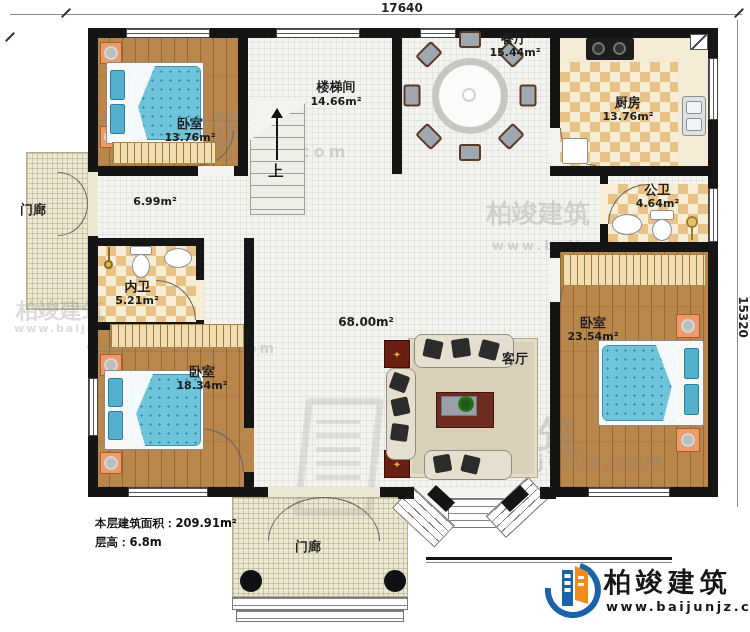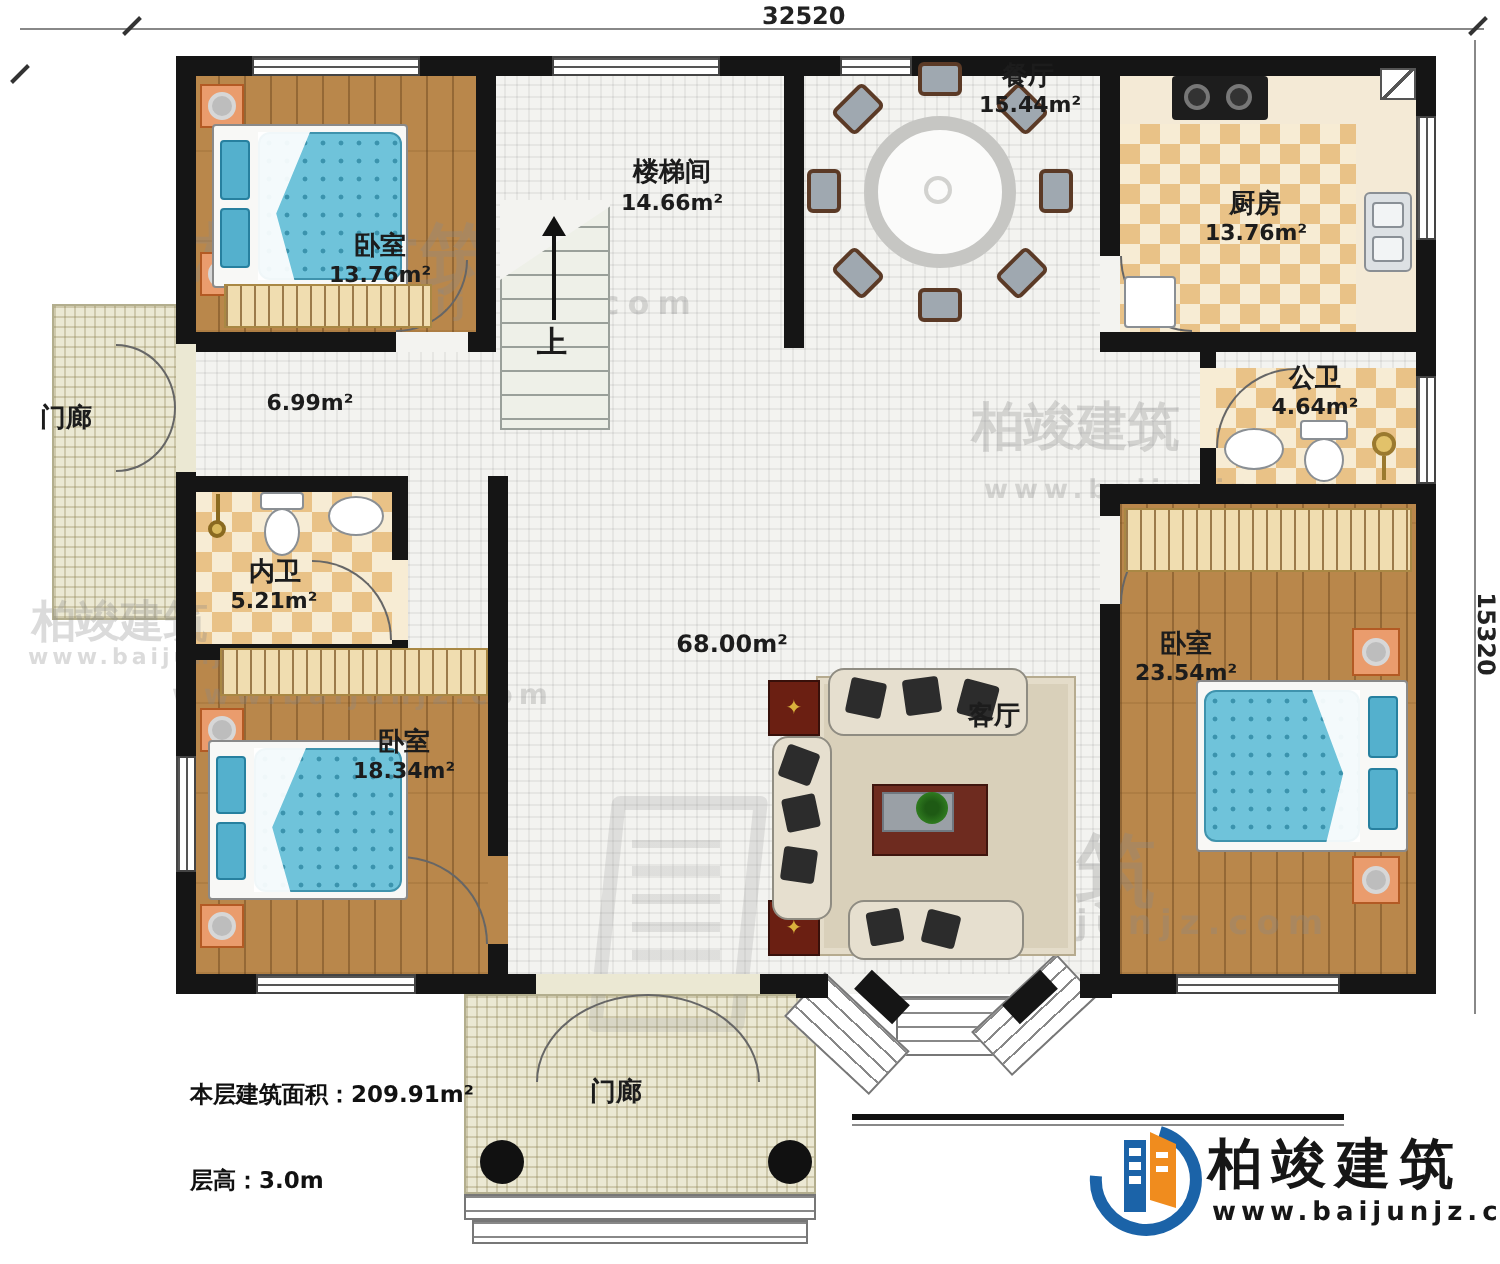--- a/index.html
+++ b/index.html
@@ -49,38 +49,38 @@
   .cushion{background:#2c2c2c;border-radius:2px;}
   .rug{background:#d9d0ba;border:1px solid #b6ab8f;box-shadow:inset 0 0 0 3px #e4dcc9;}
   .steps-h{background:#fff;border:1px solid #777;
       background-image:repeating-linear-gradient(to bottom,#888 0 1px,transparent 1px 7px);}
   .fixture{background:#fff;border:1.5px solid #8a8f94;}
   .column{background:#111;border-radius:50%;}
   
   .lbl{color:#1c1c1c;font-weight:bold;font-size:13px;text-align:center;line-height:1.1;}
   .area{color:#1c1c1c;font-weight:bold;font-size:11px;text-align:center;line-height:1.1;}
   .dim{color:#222;font-weight:bold;font-size:12px;}
-  .info-line{display:block;color:#111;font-weight:bold;font-size:11.5px;line-height:19px;white-space:nowrap;margin-top:24px;}
+  .info-line{display:block;color:#111;font-weight:bold;font-size:11.5px;line-height:19px;white-space:nowrap;}
   .title{color:#111;font-size:29px;font-family:"DejaVu Serif","Liberation Serif",serif;letter-spacing:2px;white-space:nowrap;}
   .brand-name{color:#161616;font-size:27px;font-weight:900;letter-spacing:5px;white-space:nowrap;}
   .brand-url{color:#161616;font-size:13px;font-weight:bold;letter-spacing:2.5px;white-space:nowrap;}
   .wm{color:#8a8a8a;opacity:.30;font-weight:900;white-space:nowrap;}
   .dimline{background:#888;}
   .tick{background:#333;width:12px;height:2px;transform:rotate(-45deg);}
 </style>
 </head>
 <body>
 
 <div id="stage">
 
   <div class="abs dimline" style="left:10px;top:14px;width:732px;height:1px"></div>
   <div class="abs tick" style="left:60px;top:12px"></div>
   <div class="abs tick" style="left:733px;top:12px"></div>
   <div class="abs tick" style="left:4px;top:36px"></div>
-  <div class="abs dim" style="left:381px;top:1px">32520</div>
+  <div class="abs dim" style="left:381px;top:1px">17640</div>
   <div class="abs dimline" style="left:737px;top:20px;width:1px;height:487px"></div>
   <div class="abs dim" style="left:722px;top:310px;transform:rotate(90deg);transform-origin:center">15320</div>
 
   <div class="abs tile" style="left:96px;top:36px;width:614px;height:451px"></div>
 
   <div class="abs wood" style="left:96px;top:36px;width:142px;height:130px"></div>
   <div class="abs marble" style="left:556px;top:36px;width:152px;height:130px;background:#f4ead6"></div>
   <div class="abs checker" style="left:560px;top:62px;width:118px;height:104px"></div>
   <div class="abs checker" style="left:608px;top:184px;width:100px;height:58px"></div>
   <div class="abs checker" style="left:96px;top:246px;width:100px;height:76px"></div>
@@ -254,30 +254,30 @@
   <div class="abs area" style="left:480px;top:47px;width:70px">15.44m²</div>
   <div class="abs lbl" style="left:600px;top:96px;width:55px">厨房</div>
   <div class="abs area" style="left:593px;top:111px;width:70px">13.76m²</div>
   <div class="abs lbl" style="left:630px;top:183px;width:55px">公卫</div>
   <div class="abs area" style="left:625px;top:198px;width:65px">4.64m²</div>
   <div class="abs lbl" style="left:10px;top:203px;width:46px">门廊</div>
   <div class="abs area" style="left:120px;top:196px;width:70px">6.99m²</div>
   <div class="abs lbl" style="left:110px;top:280px;width:55px">内卫</div>
   <div class="abs area" style="left:103px;top:295px;width:68px">5.21m²</div>
   <div class="abs area" style="left:330px;top:316px;width:72px;font-size:12px">68.00m²</div>
-  <div class="abs lbl" style="left:468px;top:352px;width:58px">客厅</div>
+  <div class="abs lbl" style="left:486px;top:352px;width:58px">客厅</div>
   <div class="abs lbl" style="left:172px;top:365px;width:60px">卧室</div>
   <div class="abs area" style="left:164px;top:380px;width:76px">18.34m²</div>
   <div class="abs lbl" style="left:563px;top:316px;width:60px">卧室</div>
   <div class="abs area" style="left:553px;top:331px;width:80px">23.54m²</div>
   <div class="abs lbl" style="left:278px;top:540px;width:60px">门廊</div>
 
   <div class="abs" style="left:95px;top:514px;width:190px">
     <span class="info-line">本层建筑面积：209.91m²</span>
-    <span class="info-line">层高：3.0m</span>
+    <span class="info-line">层高：6.8m</span>
   </div>
 
   <div class="abs" style="left:426px;top:557px;width:246px;height:2.5px;background:#111"></div>
   <div class="abs" style="left:426px;top:562px;width:246px;height:1px;background:#888"></div>
 
   <div class="abs" style="left:540px;top:558px;width:62px;height:64px">
     <svg width="62" height="64" viewBox="0 0 62 64">
       <path d="M8 30 A 25 25 0 1 0 40 8" fill="none" stroke="#1b63a8" stroke-width="6"></path>
       <rect x="22" y="12" width="11" height="36" fill="#1b63a8"></rect>
       <rect x="24.5" y="16" width="6" height="4" fill="#fff"></rect>

